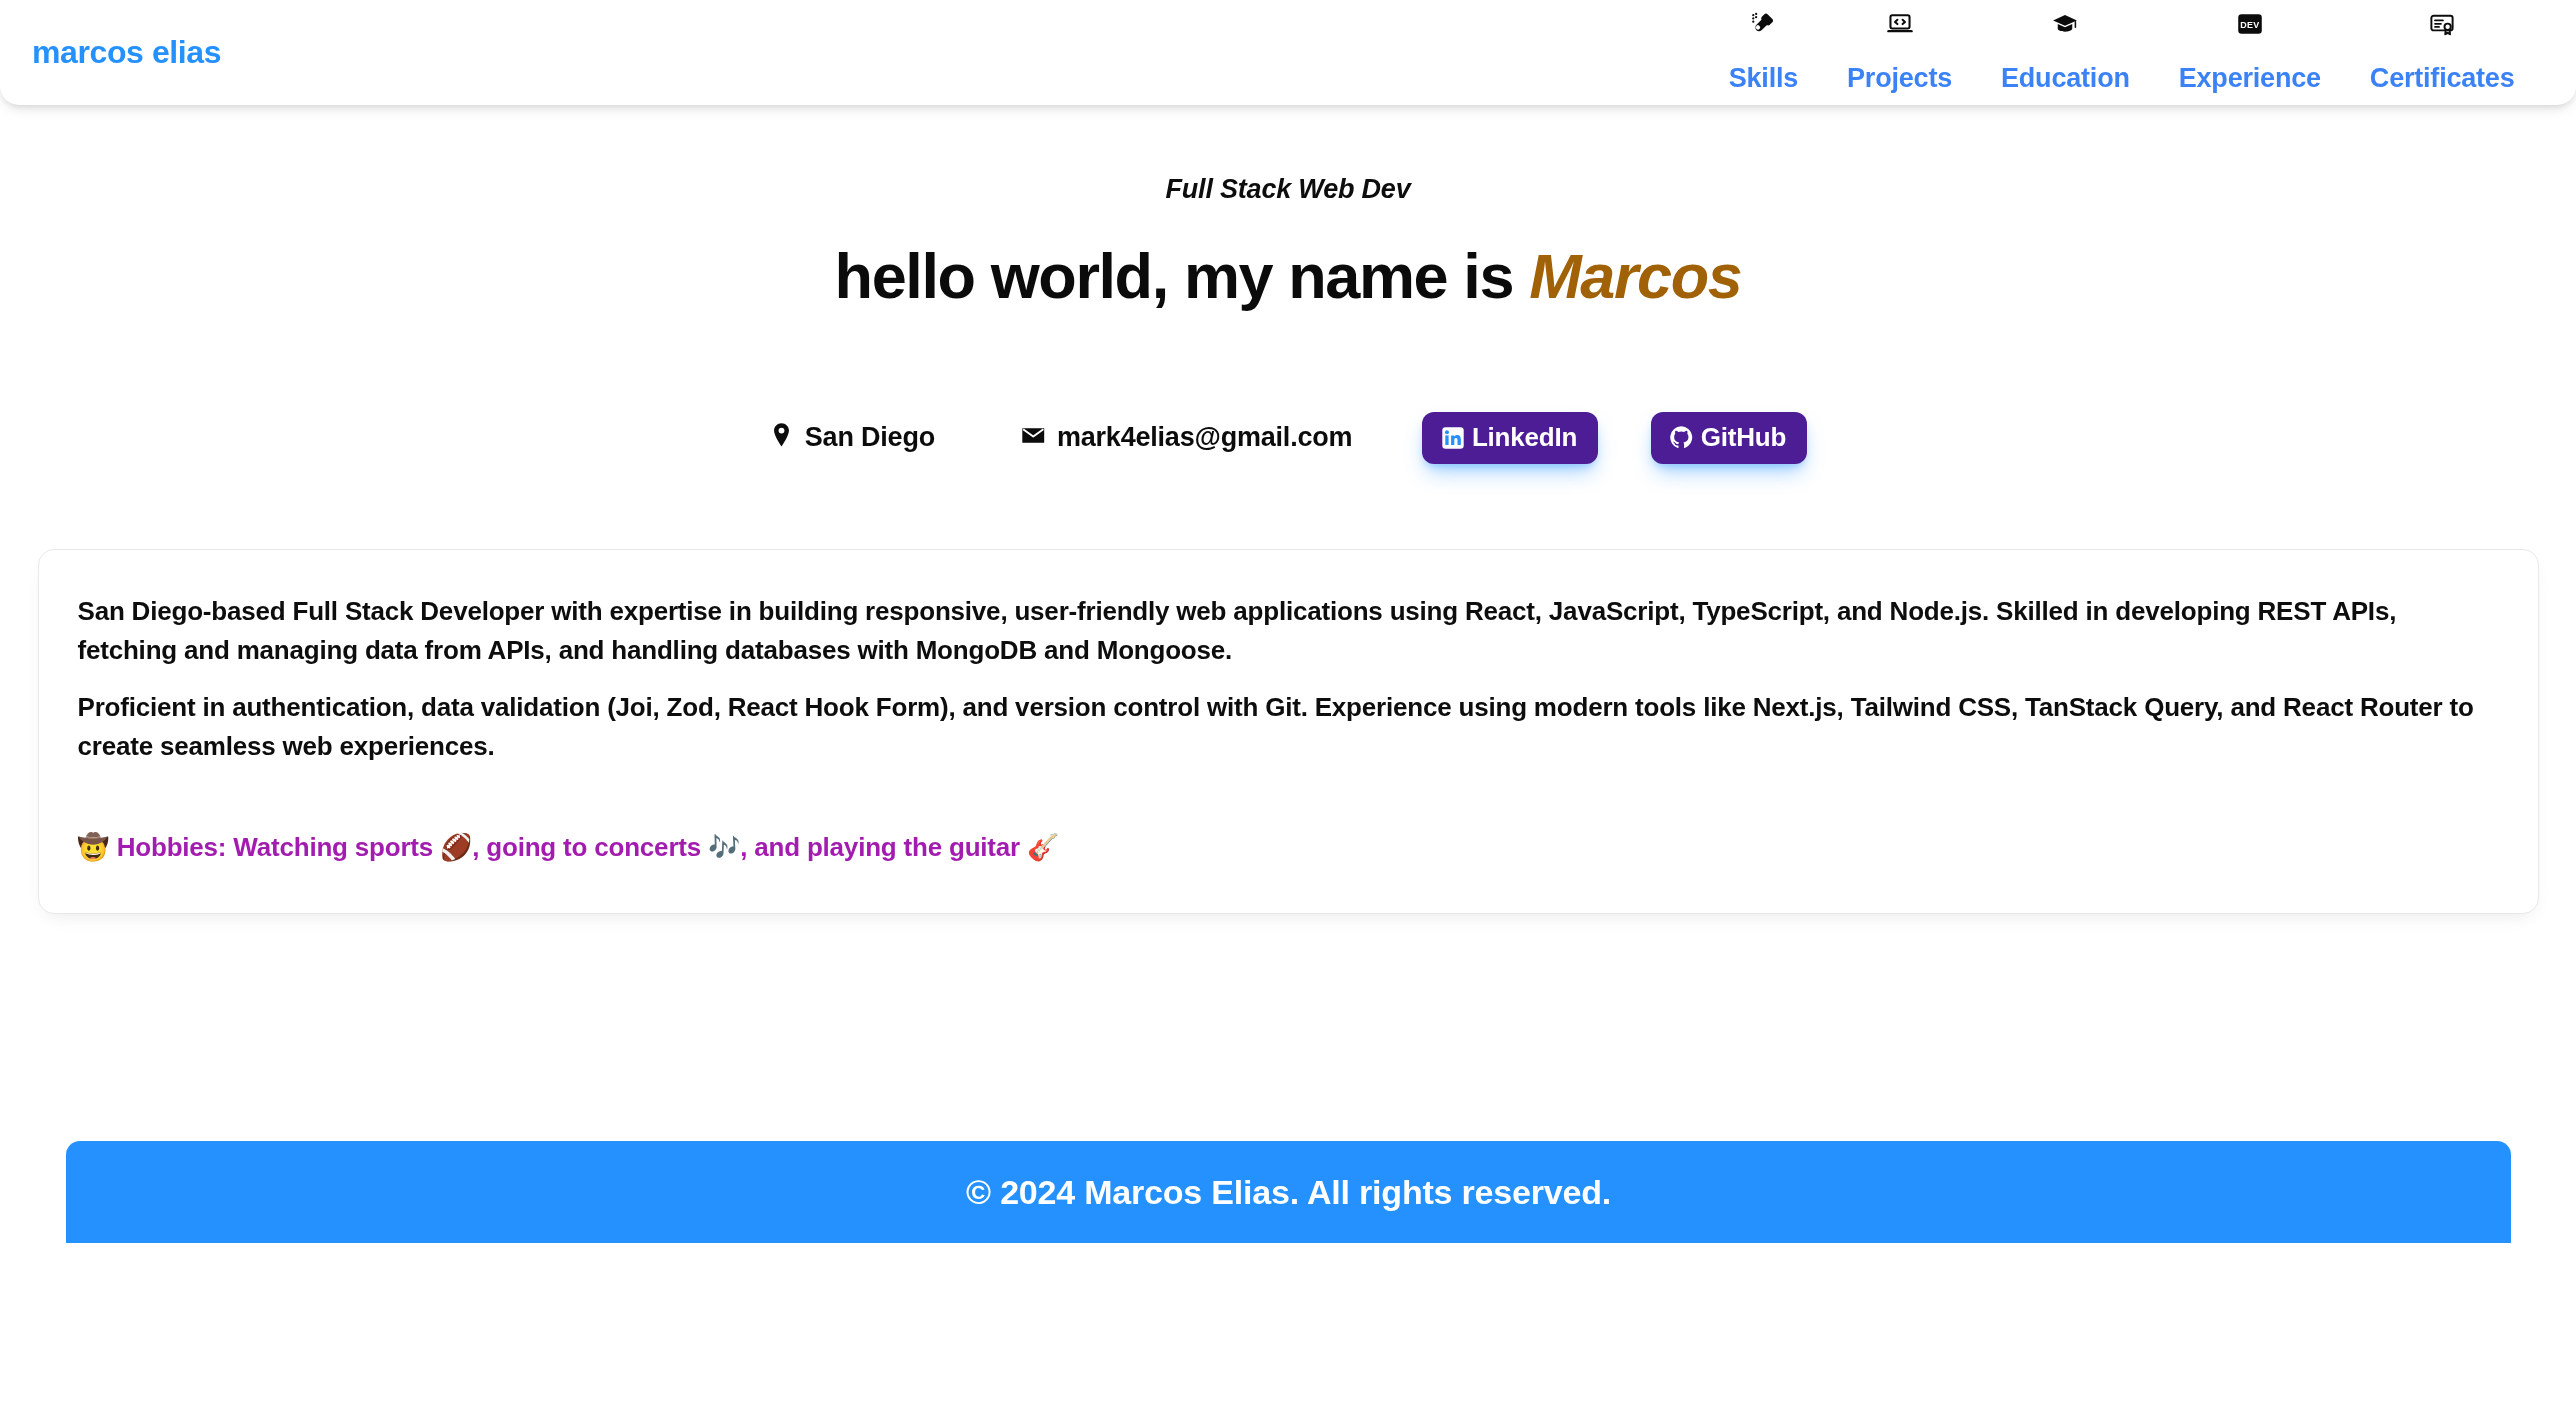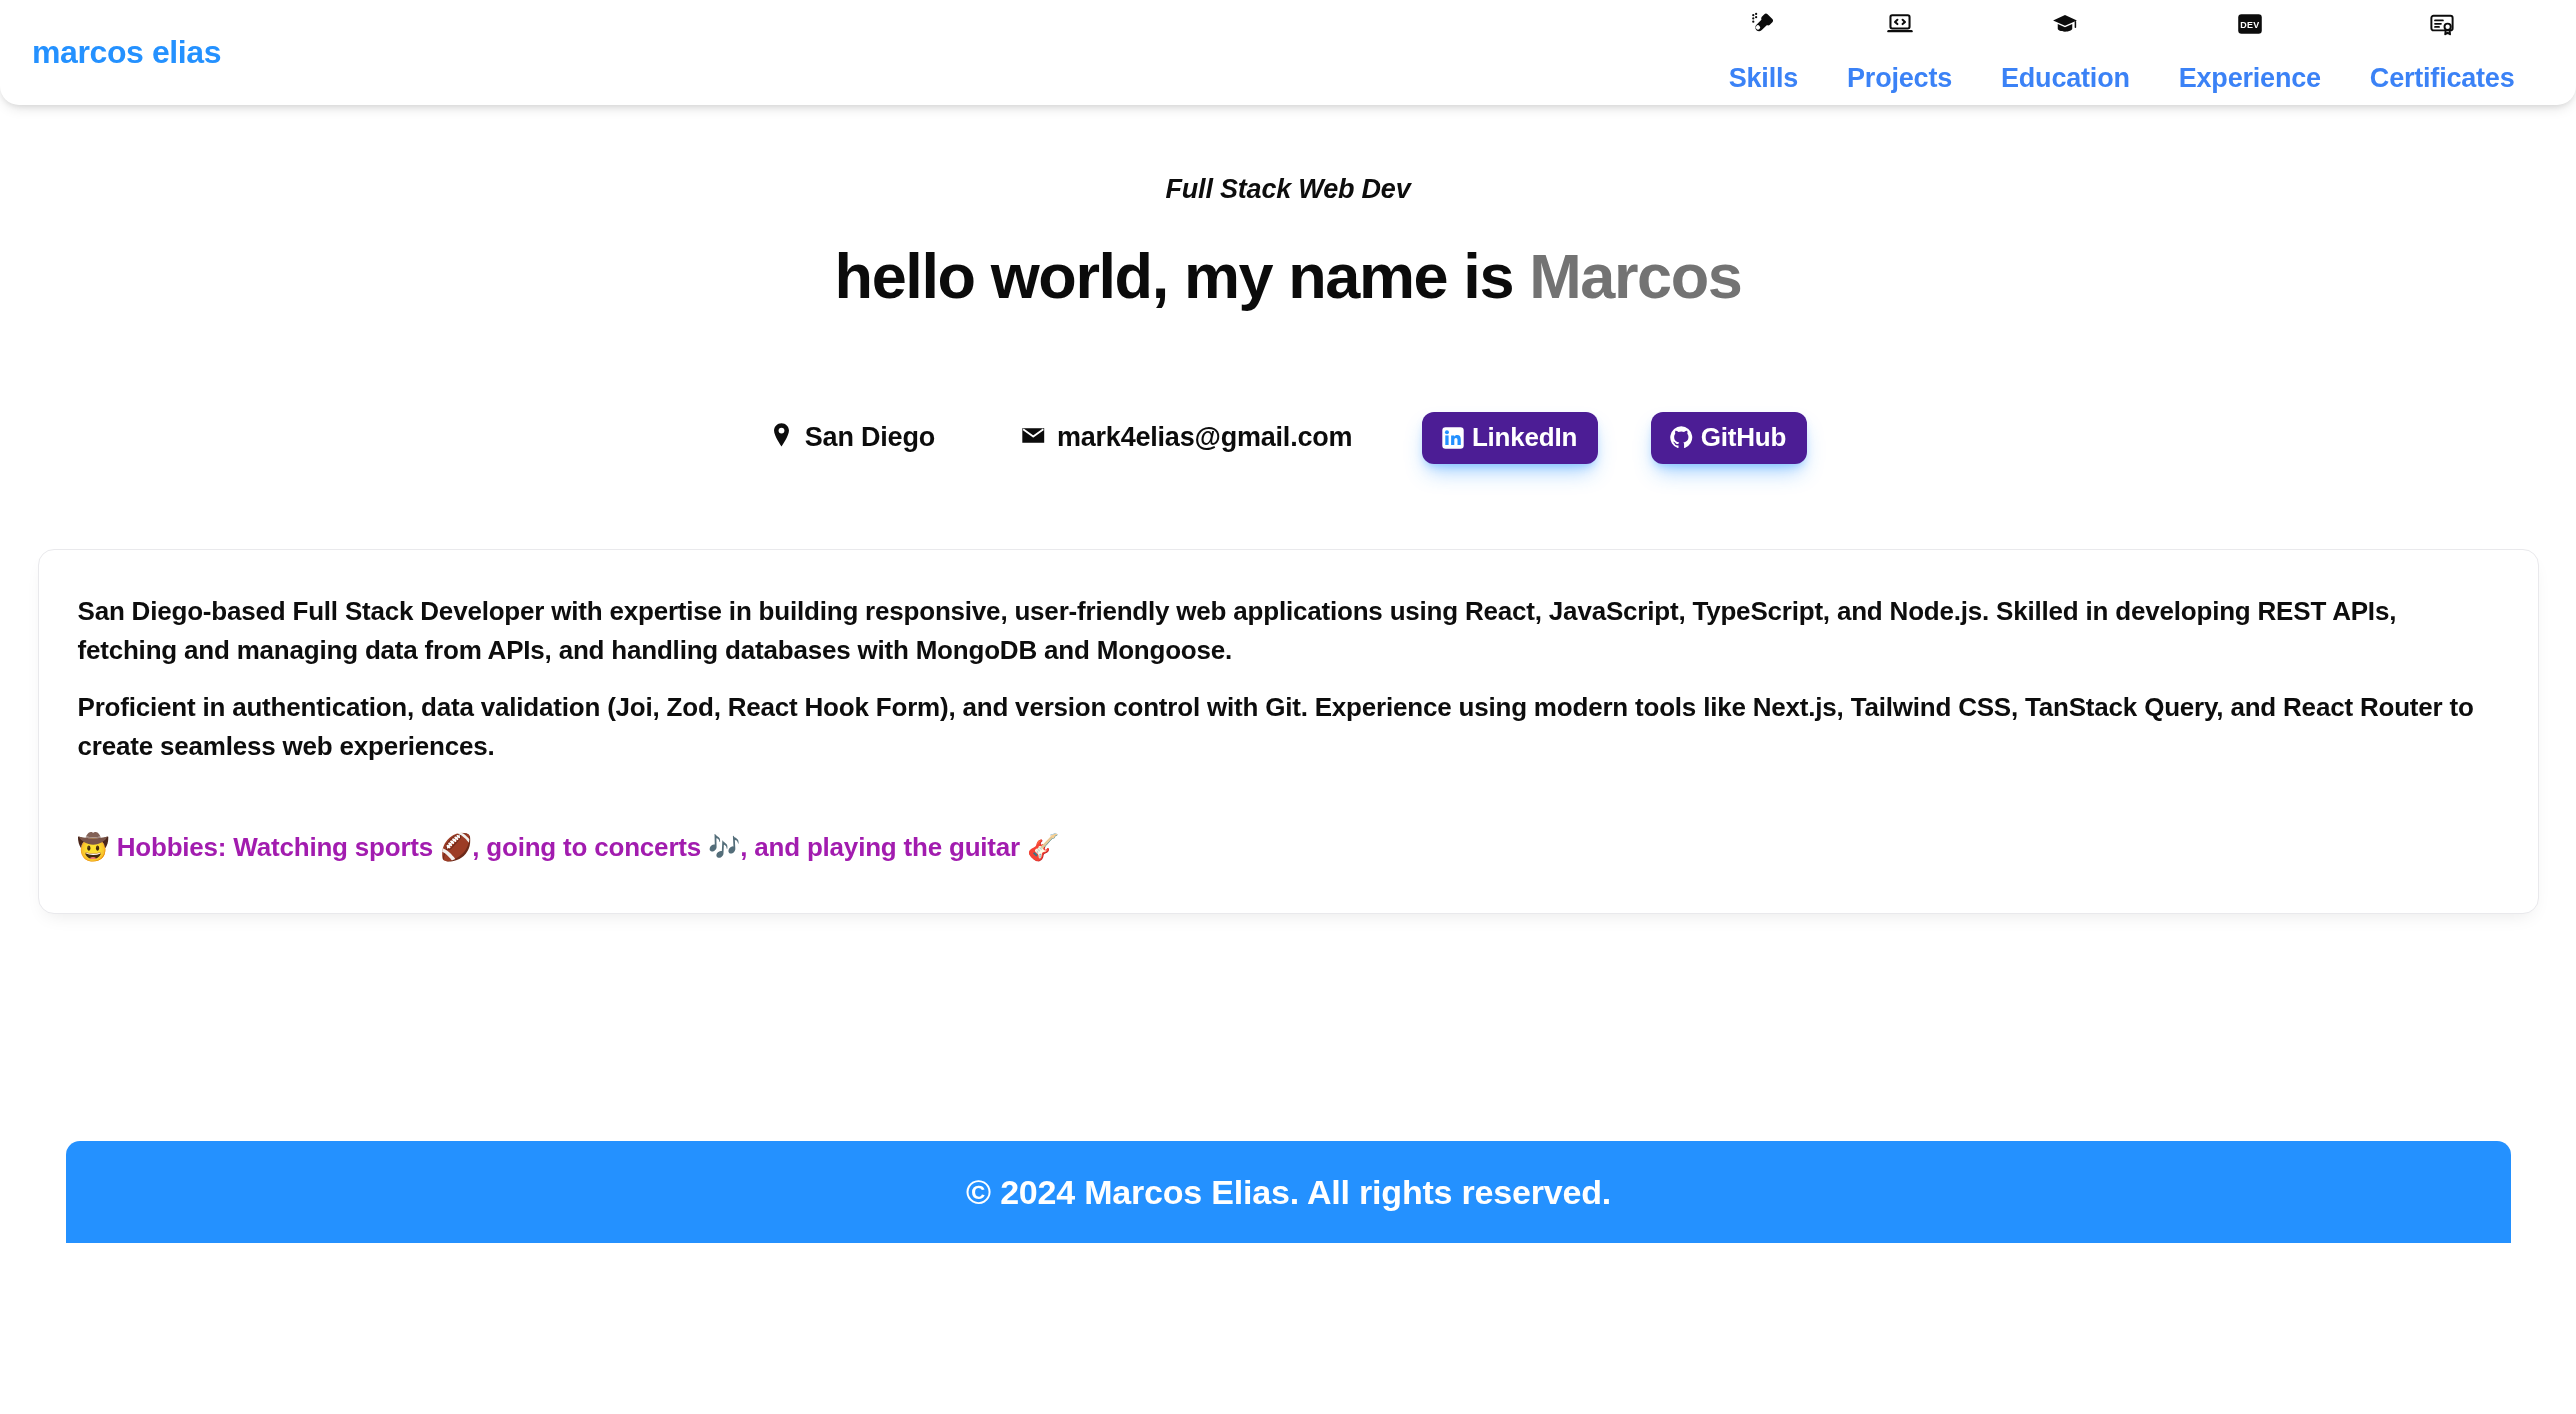--- a/index.html
+++ b/index.html
@@ -112,21 +112,22 @@
   .hero-title {
     margin-top: 36px;
     font-size: 63px;
     font-weight: 700;
     color: #0b0b0b;
     letter-spacing: -1.4px;
     line-height: 1.12;
   }
 
   .hero-title .accent {
-    color: #737373;
+    color: #a16207;
+    font-style: italic;
   }
 
   
   .contact-row {
     margin-top: 100px;
     display: flex;
     align-items: center;
     justify-content: center;
     gap: 0;
   }

